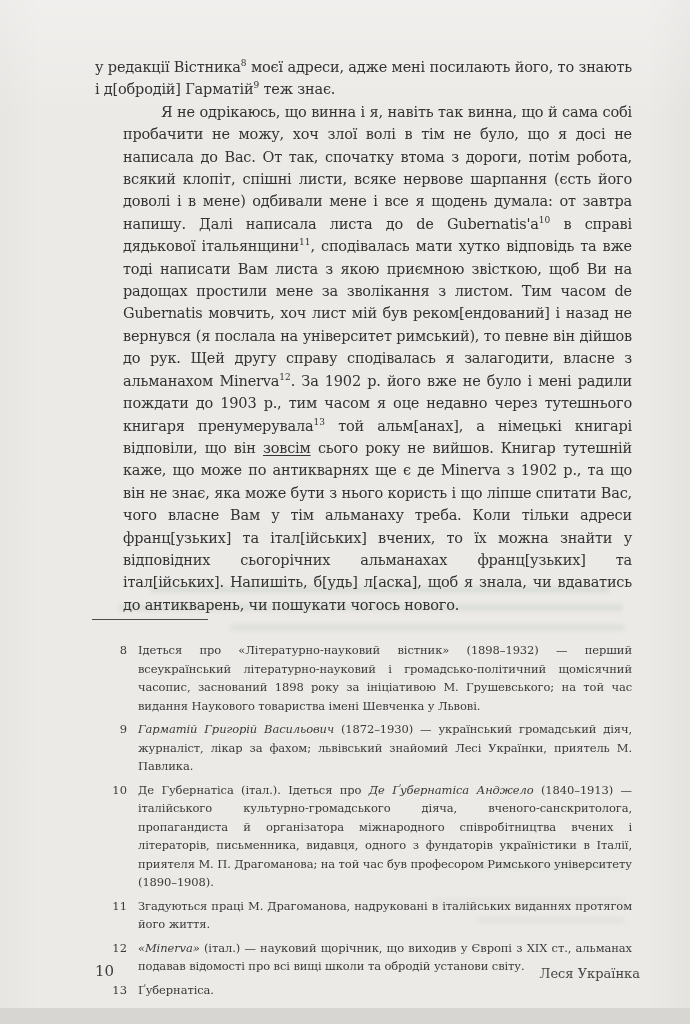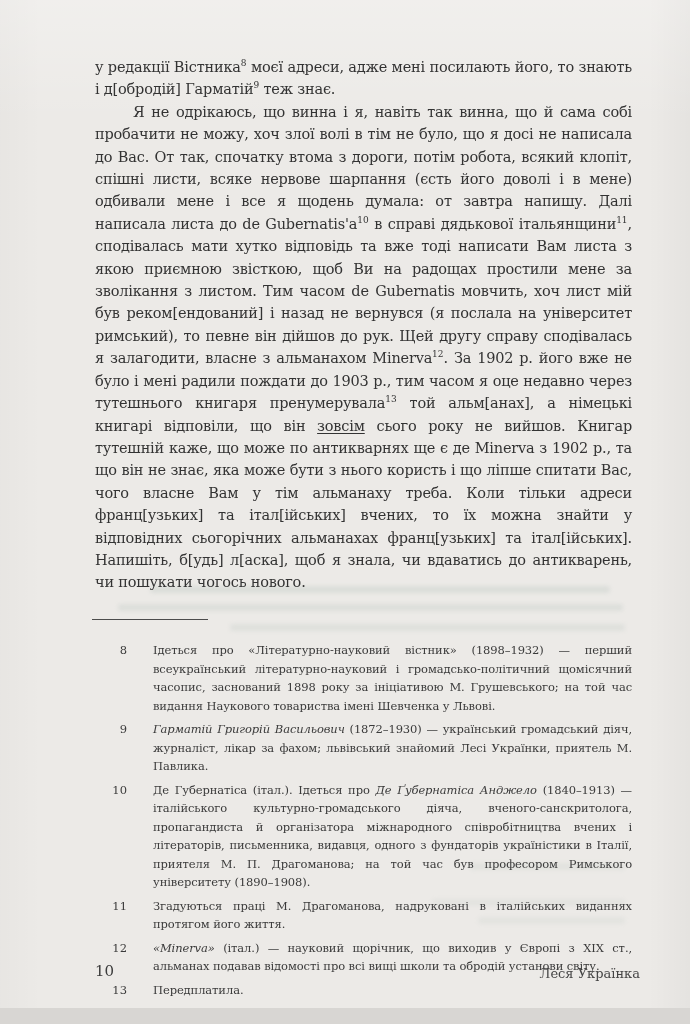--- a/index.html
+++ b/index.html
@@ -32,21 +32,21 @@
     left: 95px;
     top: 56px;
     width: 537px;
     font-size: 14.5px;
     line-height: 22.4px;
     letter-spacing: -0.2px;
     text-align: justify;
     z-index: 2;
   }
   .para { margin: 0; }
-  .para.indent { text-indent: 38px; }
+  .para.indent { text-indent: 38px; margin-left: 28px; }
 
   sup.fn-ref {
     font-size: 9px;
     line-height: 0;
     letter-spacing: 0;
     vertical-align: super;
   }
   .u { text-decoration: underline; text-underline-offset: 2px; text-decoration-thickness: 1px; }
 
   .fn-sep {
@@ -69,21 +69,21 @@
     color: #3a3a3a;
     z-index: 2;
   }
   .fn-row { display: flex; margin: 0 0 5px 0; }
   .fn-num {
     flex: 0 0 43px;
     box-sizing: border-box;
     padding-right: 11px;
     text-align: right;
   }
-  .fn-text { flex: 1 1 auto; text-align: justify; letter-spacing: -0.1px; margin-left: 15px; }
+  .fn-text { flex: 1 1 auto; text-align: justify; letter-spacing: -0.1px; }
   .fn-text em { }
 
   .page-num {
     position: absolute;
     left: 95px;
     top: 962px;
     font-size: 15px;
     color: #3c3c3c;
     z-index: 2;
   }
@@ -131,20 +131,20 @@
       <div class="fn-row">
         <div class="fn-num">11</div>
         <div class="fn-text"><span>Згадуються праці М. Драгоманова, надруковані в італійських виданнях протягом його життя.</span></div>
       </div>
       <div class="fn-row">
         <div class="fn-num">12</div>
         <div class="fn-text"><em>«Minerva»</em><span> (італ.) — науковий щорічник, що виходив у Європі з XIX ст., альманах подавав відомості про всі вищі школи та обродій установи світу.</span></div>
       </div>
       <div class="fn-row">
         <div class="fn-num">13</div>
-        <div class="fn-text"><span>Передплатила.</span></div>
+        <div class="fn-text"><span>Ґубернатіса.</span></div>
       </div>
     </section>
 
   <span class="page-num">10</span>
   <span class="running-footer">Леся Українка</span>
 
 </div>
 
 </body></html>

